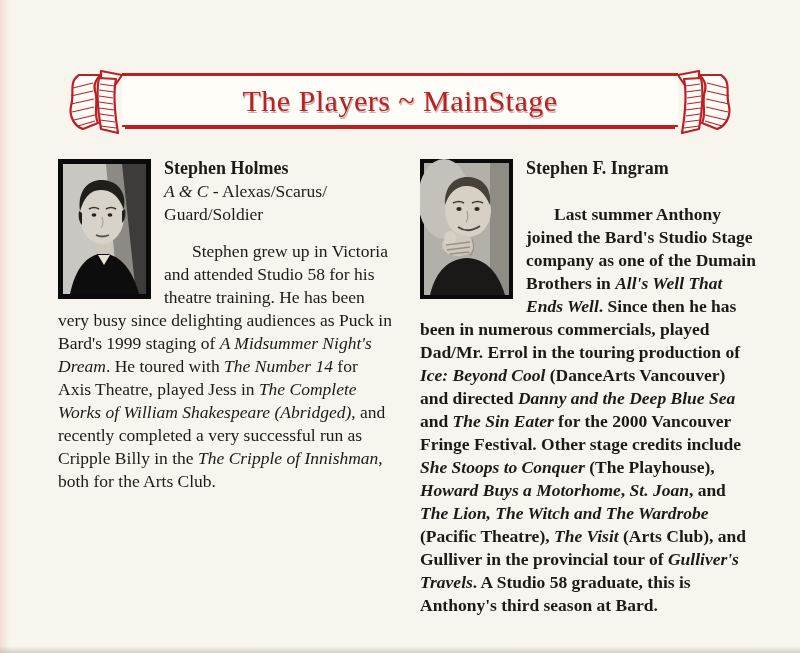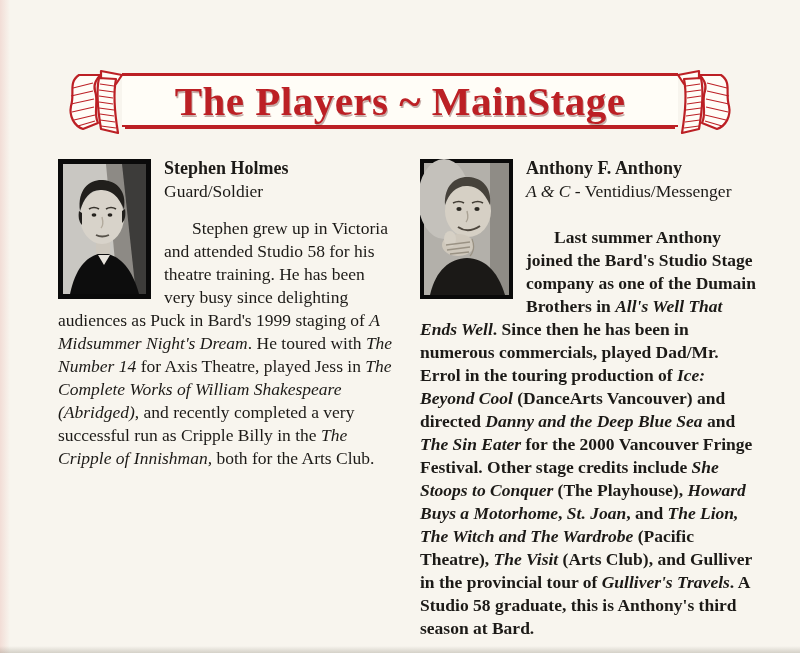--- a/index.html
+++ b/index.html
@@ -32,21 +32,21 @@
   .band {
     flex:1 1 auto; margin:7px -16px 9px -16px;
     background:#fffdf7;
     border-top:3px solid #bc2025;
     border-bottom:2px solid #bc2025;
     box-shadow:0 5px 0 -3px #bc2025;
     position:relative; z-index:1;
     display:flex; align-items:center; justify-content:center;
   }
   .title {
-    font-size:41px; font-weight:bold; color:#bc2025; letter-spacing:0.5px;
+    font-size:30px; font-weight:normal; color:#bc2025; letter-spacing:0.5px;
     text-shadow:1px 1.5px 0 rgba(92,25,22,0.35);
     white-space:nowrap;
   }
 
   
   .columns {
     position:absolute; left:58px; top:157px; width:698px;
     display:grid; grid-template-columns:1fr 1fr; column-gap:26px;
   }
   .player { font-size:17.5px; line-height:23px; }
@@ -142,20 +142,21 @@
         <ellipse cx="36" cy="56" rx="2.4" ry="1.8" fill="#26231f"></ellipse>
         <ellipse cx="52" cy="56" rx="2.4" ry="1.8" fill="#26231f"></ellipse>
         <path d="M31,50 Q36,47 41,50" stroke="#3a362f" stroke-width="1.6" fill="none"></path>
         <path d="M48,50 Q53,47 58,50" stroke="#3a362f" stroke-width="1.6" fill="none"></path>
         <path d="M44,58 Q46,66 43,69" stroke="#b2aa9d" stroke-width="1.4" fill="none"></path>
         <path d="M38,76 Q44,79 51,76" stroke="#57524a" stroke-width="1.8" fill="none"></path>
       </svg>
     </div>
     <div class="player-name">Stephen Holmes</div>
     <div class="credits">
+        <div class="credit-line"><i>A &amp; C</i> - Alexas/Scarus/</div>
         <div class="credit-line indent">Guard/Soldier</div>
       </div>
     <p class="bio">Stephen grew up in Victoria and attended Studio 58 for his theatre training. He has been very busy since delighting audiences as Puck in Bard's 1999 staging of <i>A Midsummer Night's Dream</i>. He toured with <i>The Number 14</i> for Axis Theatre, played Jess in <i>The Complete Works of William Shakespeare (Abridged)</i>, and recently completed a very successful run as Cripple Billy in the <i>The Cripple of Innishman,</i> both for the Arts Club.</p>
   </div>
 
   <div class="player second">
     <div class="photo">
       <svg viewBox="0 0 93 140" xmlns="http://www.w3.org/2000/svg">
         <rect x="0" y="0" width="93" height="140" fill="#0a0a0a"></rect>
         <rect x="4" y="4" width="85" height="132" fill="#b3b0aa"></rect>
@@ -169,20 +170,19 @@
         <path d="M33,44 Q39,41 44,44" stroke="#423d35" stroke-width="1.6" fill="none"></path>
         <path d="M52,44 Q58,41 63,44" stroke="#423d35" stroke-width="1.6" fill="none"></path>
         <path d="M47,52 Q49,60 46,63" stroke="#aaa294" stroke-width="1.4" fill="none"></path>
         <path d="M38,68 Q48,75 60,67" stroke="#4e473e" stroke-width="2" fill="none"></path>
         <ellipse cx="38" cy="86" rx="16" ry="11" fill="#cfc8bc"></ellipse>
         <ellipse cx="30" cy="80" rx="6" ry="8" fill="#d6d0c5"></ellipse>
         <path d="M26,86 L50,83 M27,91 L50,88 M30,95 L49,93" stroke="#9a9284" stroke-width="1.3" fill="none"></path>
         <path d="M52,80 Q56,90 50,97" stroke="#9a9284" stroke-width="1.3" fill="none"></path>
       </svg>
     </div>
-    <div class="player-name">Anthony F. Anthony</div>
+    <div class="player-name">Stephen F. Ingram</div>
     <div class="credits">
-        <div class="credit-line"><i>A &amp; C</i> - Ventidius/Messenger</div>
       </div>
     <p class="bio">Last summer Anthony joined the Bard's Studio Stage company as one of the Dumain Brothers in <i>All's Well That Ends Well</i>. Since then he has been in numerous commercials, played Dad/Mr. Errol in the touring production of <i>Ice: Beyond Cool</i> (DanceArts Vancouver) and directed <i>Danny and the Deep Blue Sea</i> and <i>The Sin Eater</i> for the 2000 Vancouver Fringe Festival. Other stage credits include <i>She Stoops to Conquer</i> (The Playhouse), <i>Howard Buys a Motorhome</i>, <i>St. Joan</i>, and <i>The Lion, The Witch and The Wardrobe</i> (Pacific Theatre), <i>The Visit</i> (Arts Club), and Gulliver in the provincial tour of <i>Gulliver's Travels</i>. A Studio 58 graduate, this is Anthony's third season at Bard.</p>
   </div>
 
 </div>
 
 </body></html>

